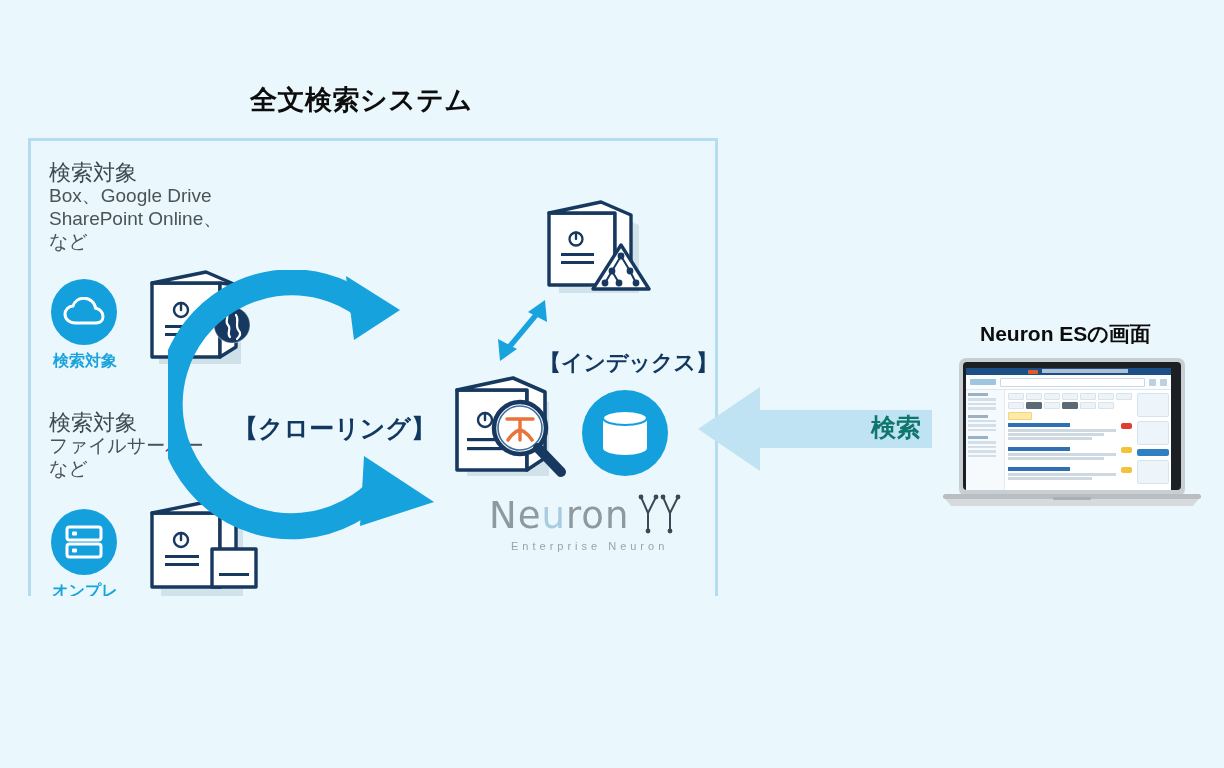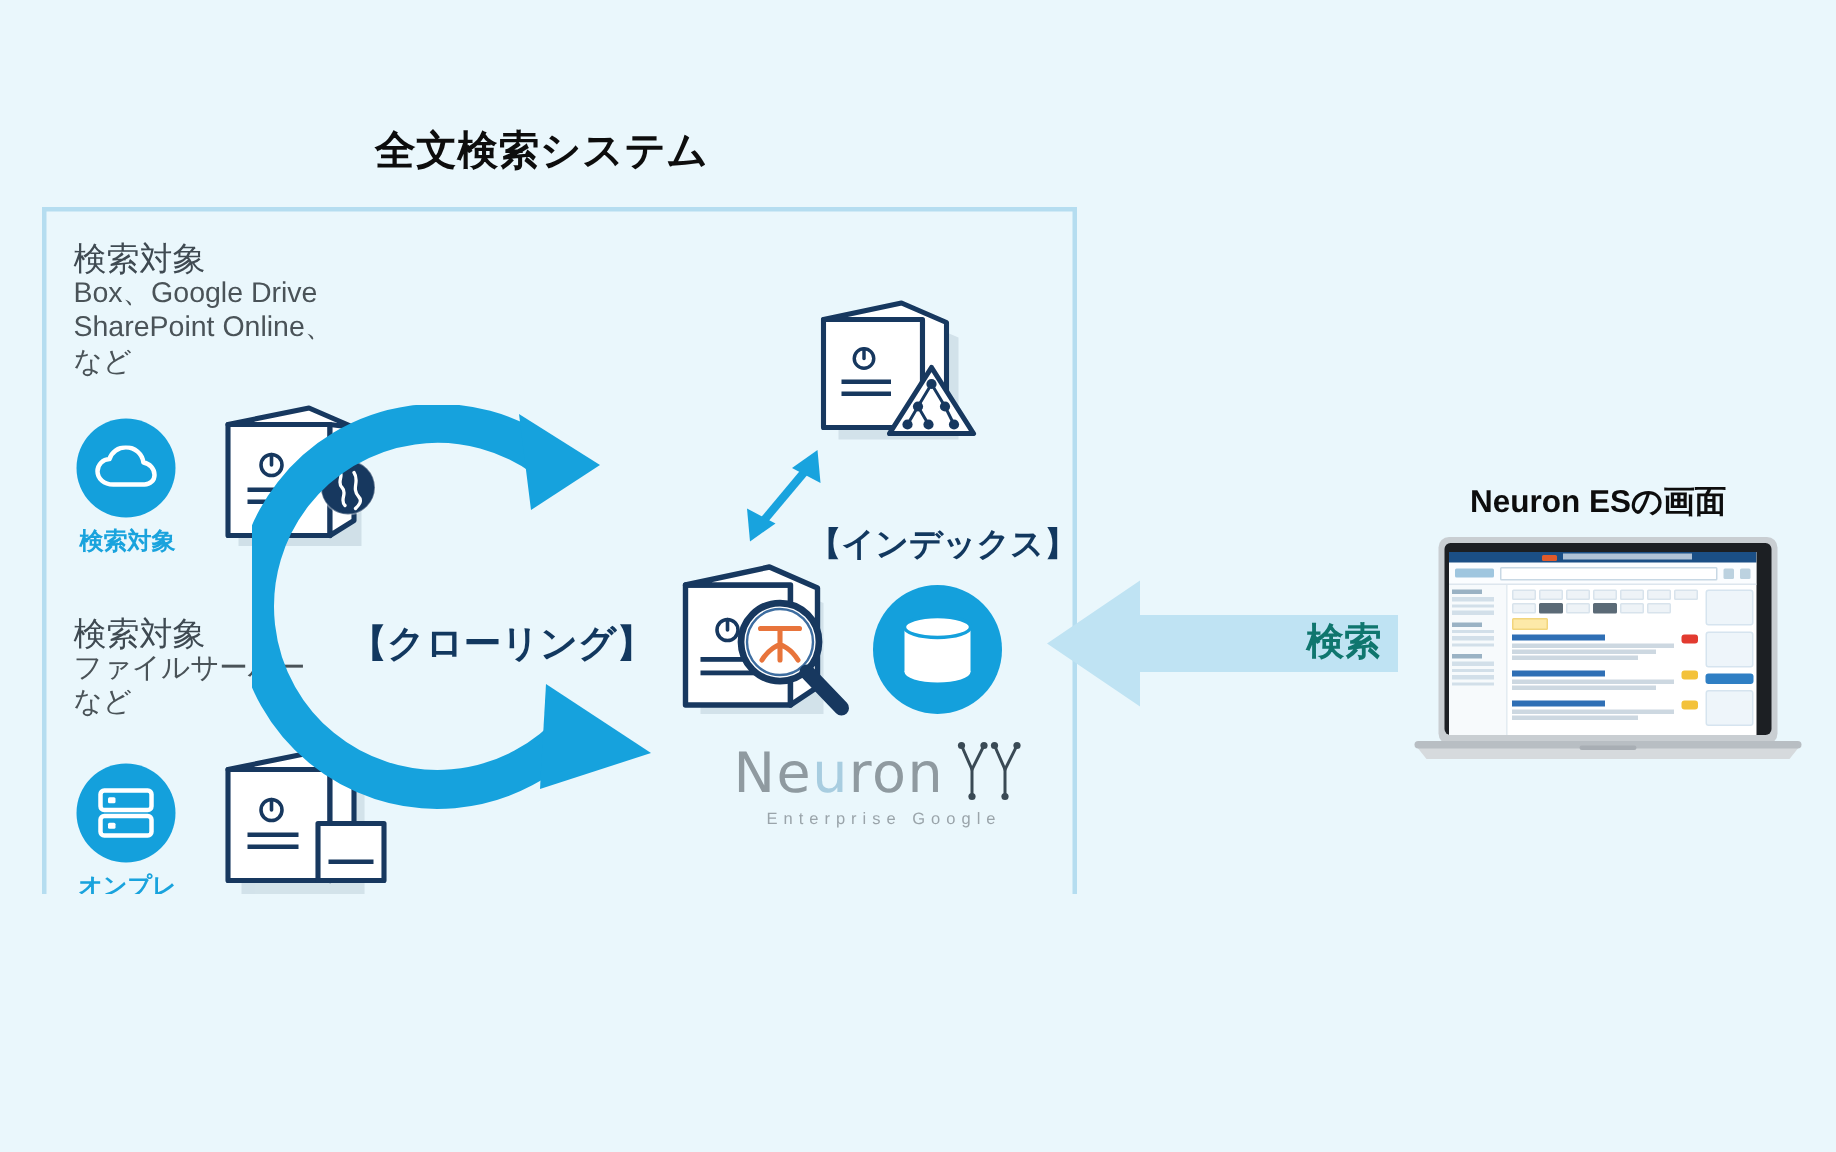--- a/index.html
+++ b/index.html
@@ -373,21 +373,21 @@
         <g fill="#3a4a55">
           <circle cx="9" cy="4" r="2.4"></circle>
             <circle cx="24" cy="4" r="2.4"></circle>
           <circle cx="31" cy="4" r="2.4"></circle>
             <circle cx="46" cy="4" r="2.4"></circle>
           <circle cx="16" cy="38" r="2.4"></circle>
             <circle cx="38" cy="38" r="2.4"></circle>
         </g>
       </svg>
     </div>
-    <div id="neuron-tagline">Enterprise Google</div>
+    <div id="neuron-tagline">Enterprise Neuron</div>
   </div>
 
   <div id="search-arrow">
     <svg width="234" height="110" viewBox="0 0 234 110">
       <polygon points="0,55 62,13 62,36 234,36 234,74 62,74 62,97" fill="#bfe3f3"></polygon>
     </svg>
   </div>
   <div id="search-arrow-label">検索</div>
 
   <div id="laptop-title">Neuron  ESの画面</div>

